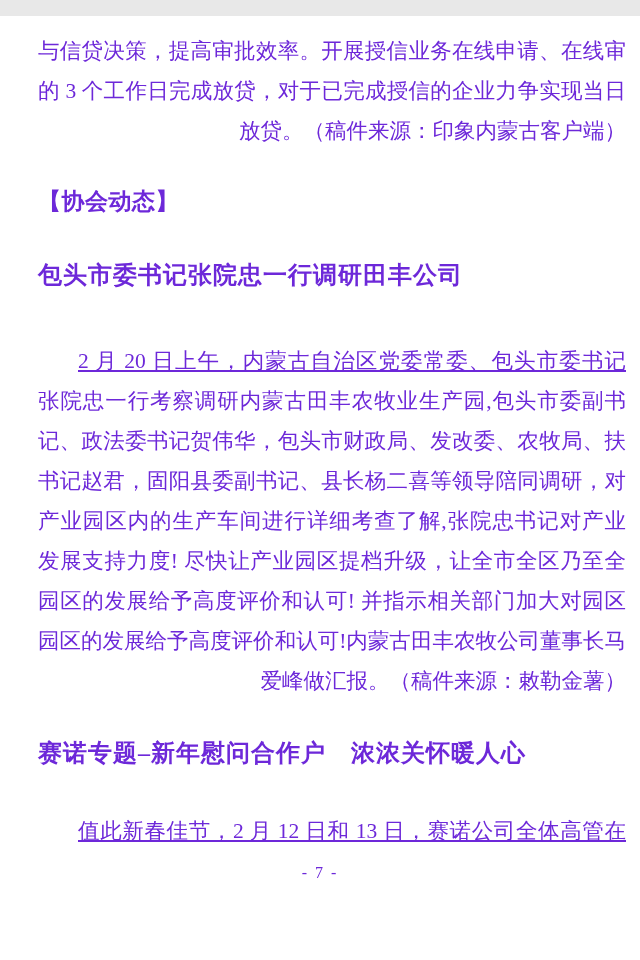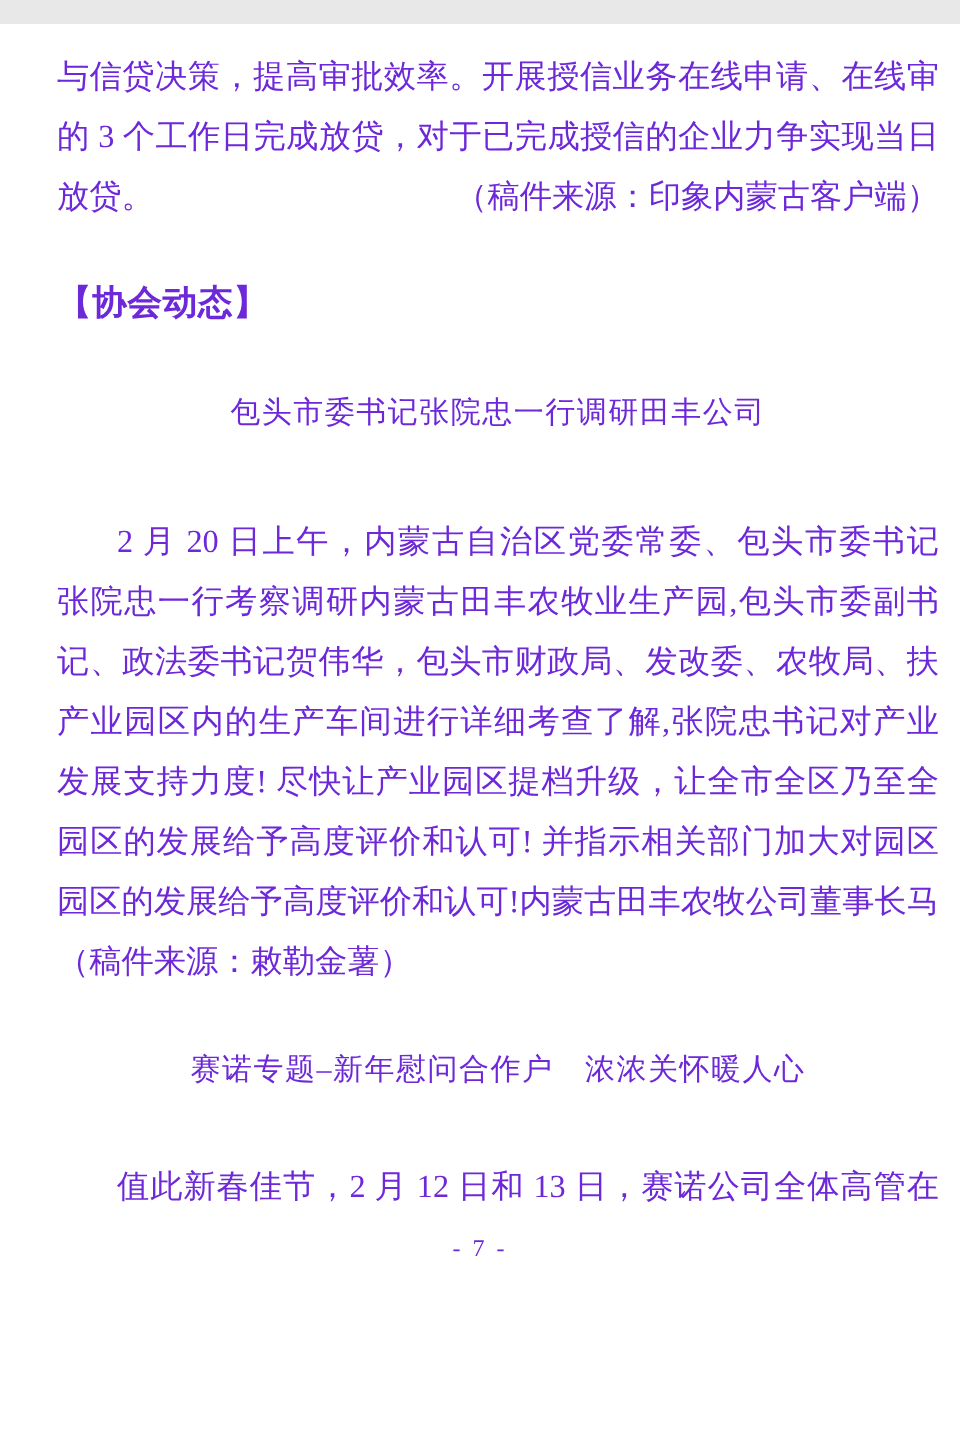--- a/index.html
+++ b/index.html
@@ -18,42 +18,42 @@
   .para { width: 100%; }
   .line {
     font-size: 21.5px;
     line-height: 40px;
     white-space: nowrap;
     text-align: justify;
     text-align-last: justify;
     -webkit-text-align-last: justify;
     overflow: hidden;
   }
-  .line.indent-first { padding-left: 40px; }
+  .line.indent-first { padding-left: 40px; text-decoration: underline; }
   .line.split {
     display: flex;
-    justify-content: space-between;
+    justify-content: flex-end;
     align-items: baseline;
     text-align-last: auto;
     white-space: nowrap;
   }
   .section-heading {
     margin-top: 30px;
     font-family: "Liberation Sans", "DejaVu Sans", sans-serif;
     font-weight: 600;
     font-size: 23px;
     line-height: 40px;
     letter-spacing: 0.5px;
     text-align: left;
   }
   .article-title {
-    font-size: 20px;
-    font-weight: normal;
+    font-size: 24px;
+    font-weight: bold;
     line-height: 40px;
-    text-align: center;
+    text-align: left;
     letter-spacing: 1px;
   }
   .title-1 { margin-top: 34px; }
   .title-2 { margin-top: 32px; }
   .para-1 { margin-top: 0; }
   .para-2 { margin-top: 46px; }
   .para-3 { margin-top: 38px; }
   .footer {
     margin-top: 12px;
     font-size: 16px;
@@ -80,25 +80,27 @@
   </div>
 
   <div class="section-heading">【协会动态】</div>
 
   <div class="article-title title-1">包头市委书记张院忠一行调研田丰公司</div>
 
   <div class="para para-2">
     <div class="line indent-first">2 月 20 日上午，内蒙古自治区党委常委、包头市委书记</div>
     <div class="line">张院忠一行考察调研内蒙古田丰农牧业生产园,包头市委副书</div>
     <div class="line">记、政法委书记贺伟华，包头市财政局、发改委、农牧局、扶</div>
+    <div class="line">书记赵君，固阳县委副书记、县长杨二喜等领导陪同调研，对</div>
     <div class="line">产业园区内的生产车间进行详细考查了解,张院忠书记对产业</div>
     <div class="line">发展支持力度! 尽快让产业园区提档升级，让全市全区乃至全</div>
     <div class="line">园区的发展给予高度评价和认可! 并指示相关部门加大对园区</div>
     <div class="line">园区的发展给予高度评价和认可!内蒙古田丰农牧公司董事长马</div>
     <div class="line split">
+      <span>爱峰做汇报。</span>
       <span>（稿件来源：敕勒金薯）</span>
     </div>
   </div>
 
   <div class="article-title title-2">赛诺专题–新年慰问合作户　浓浓关怀暖人心</div>
 
   <div class="para para-3">
     <div class="line indent-first">值此新春佳节，2 月 12 日和 13 日，赛诺公司全体高管在</div>
   </div>
 

